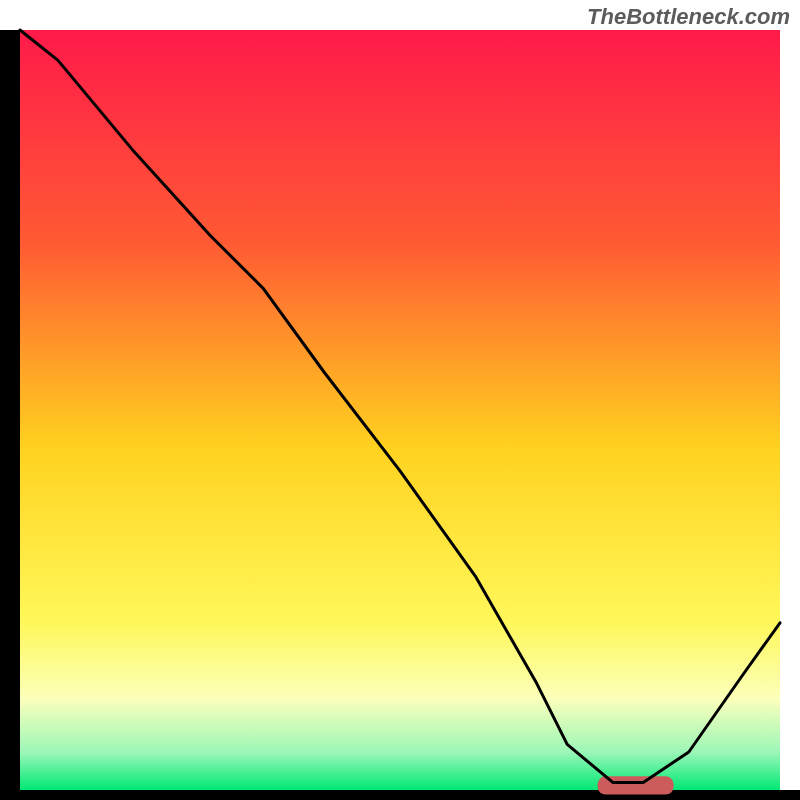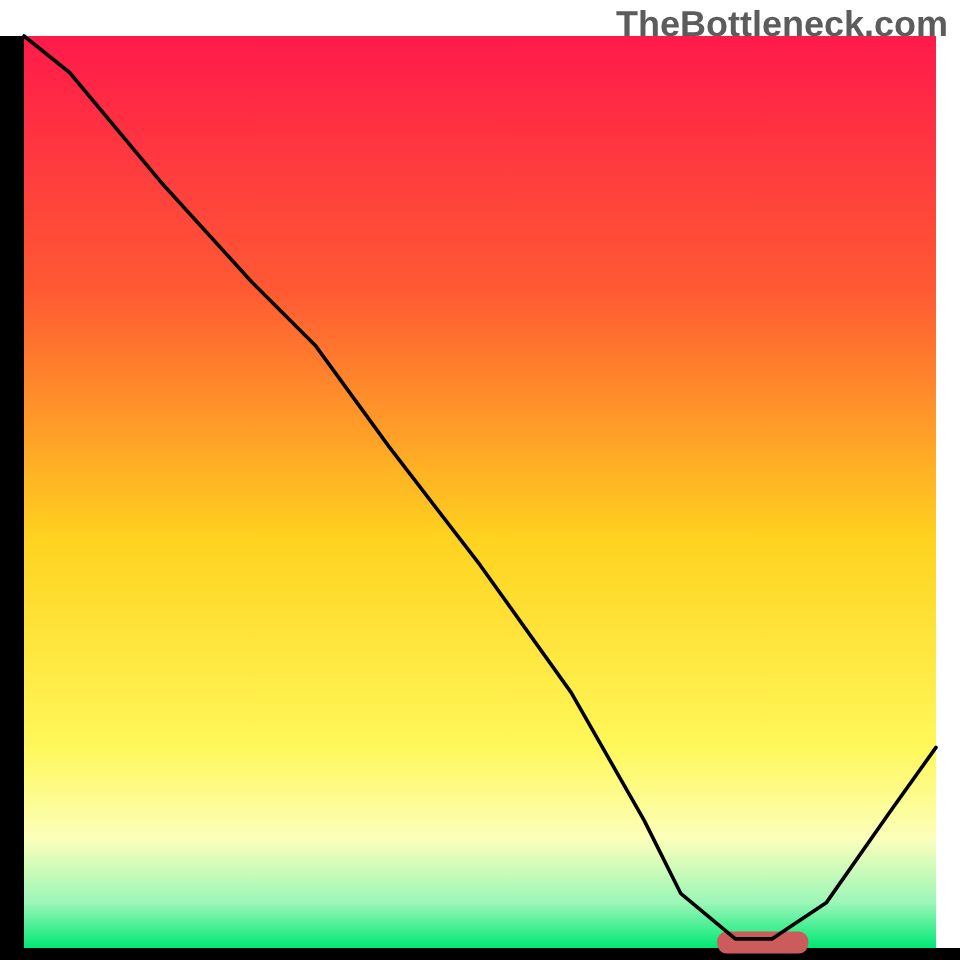--- a/index.html
+++ b/index.html
@@ -12,24 +12,25 @@
   }
   .wrap {
     position: relative;
     width: 800px;
     height: 800px;
   }
   .attribution {
     position: absolute;
     top: 4px;
     right: 10px;
-    font-size: 30px;
+    font-size: 22px;
     font-weight: 600;
     color: #5c5c5c;
     user-select: none;
+    font-style: italic;
   }
   svg { display: block; }
 </style>
 </head>
 <body>
 
 <div class="wrap">
   <div class="attribution">TheBottleneck.com</div>
 
   <svg id="chart-svg" width="800" height="800">

